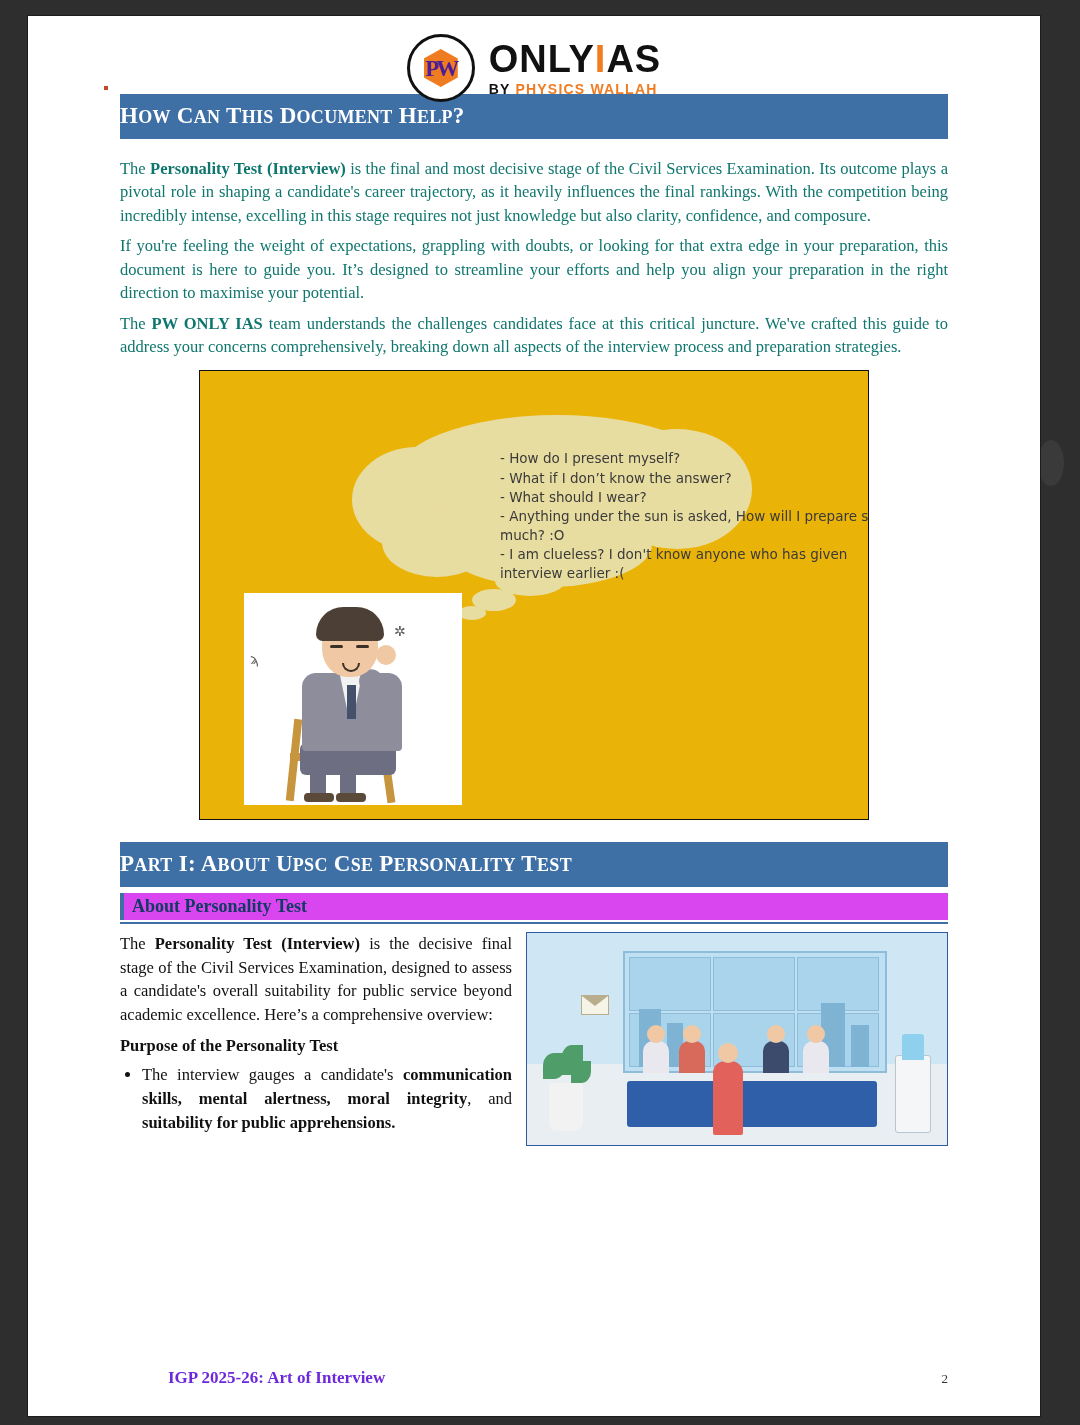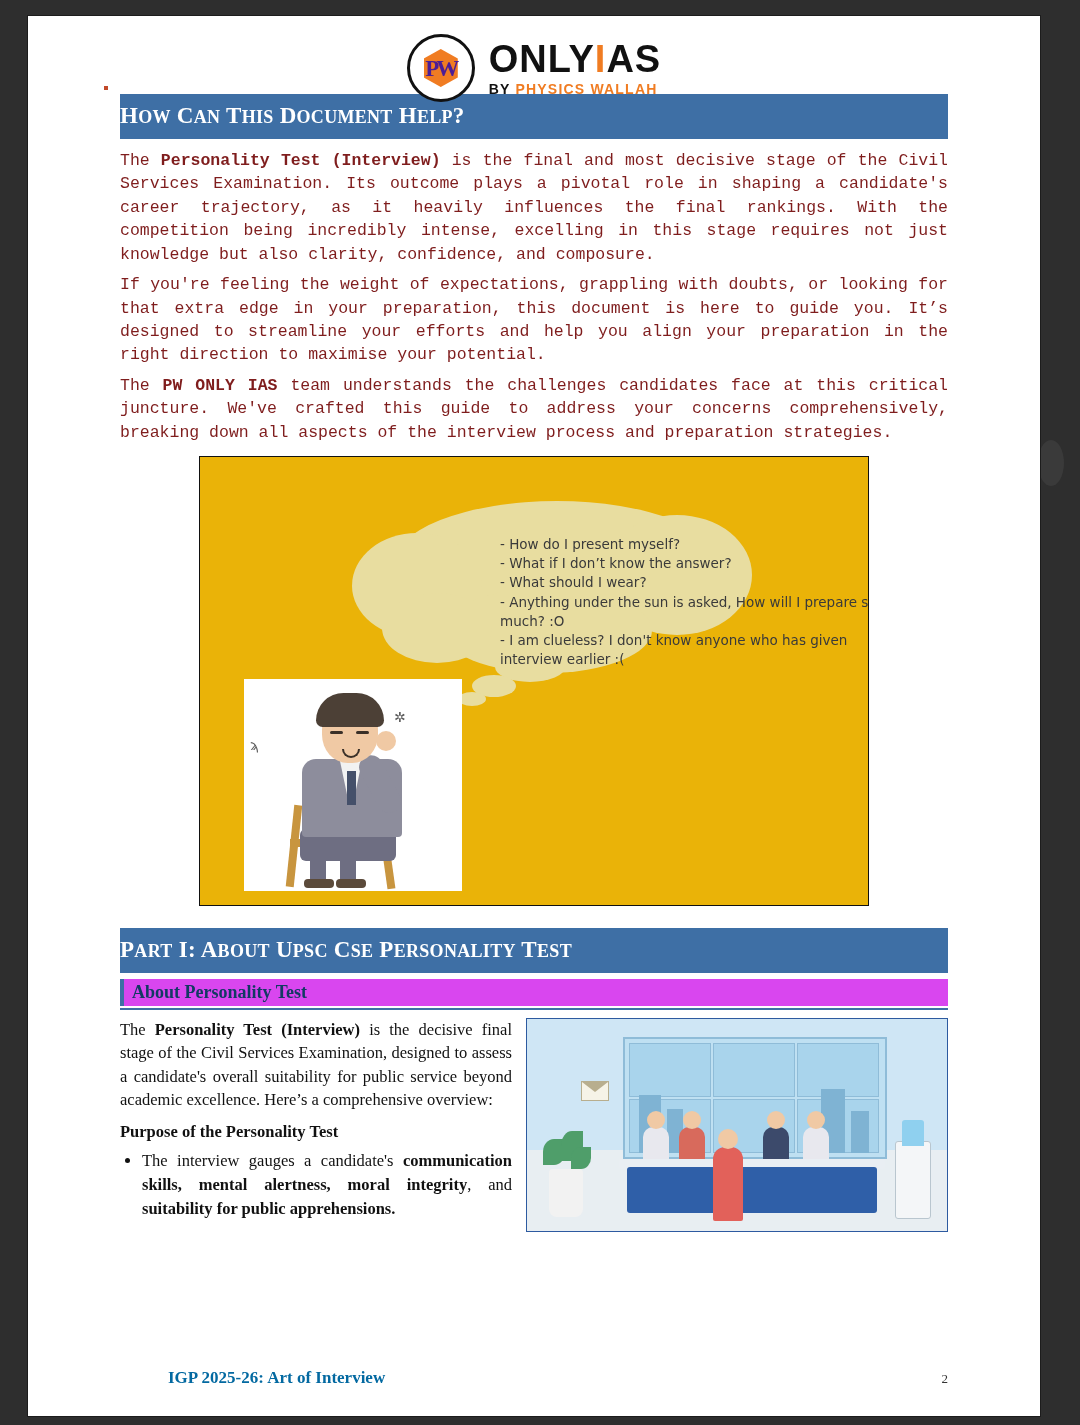--- a/index.html
+++ b/index.html
@@ -132,27 +132,26 @@
     color: #ffffff;
     font-family: "Liberation Serif", serif;
     font-weight: bold;
     font-size: 23px;
     padding: 9px 0 10px 0;
     letter-spacing: 0.3px;
   }
   .sc { font-size: 18px; }
 
   .body-text {
-    margin: 0 92px;
+    margin: 8px 92px;
     padding-top: 10px;
     font-size: 16.5px;
     line-height: 1.42;
-    color: #7f1d1d;
+    color: #0f766e;
     text-align: justify;
-    font-family: Liberation Mono, monospace;
   }
   .body-text p {
     margin: 0 0 7px 0;
     text-align: justify;
   }
   .body-text b { font-weight: bold; }
 
   
   .illus-box {
     margin: 12px auto 0 auto;
@@ -527,21 +526,21 @@
     bottom: 28px;
     padding: 0 92px 0 140px;
     display: flex;
     justify-content: space-between;
     align-items: baseline;
     box-sizing: border-box;
   }
   .footer-left {
     font-weight: bold;
     font-size: 17px;
-    color: #0369a1;
+    color: #6d28d9;
   }
   .footer-right {
     font-size: 13px;
     color: #333;
   }
 </style>
 </head>
 <body>
 
 <div class="viewer">

